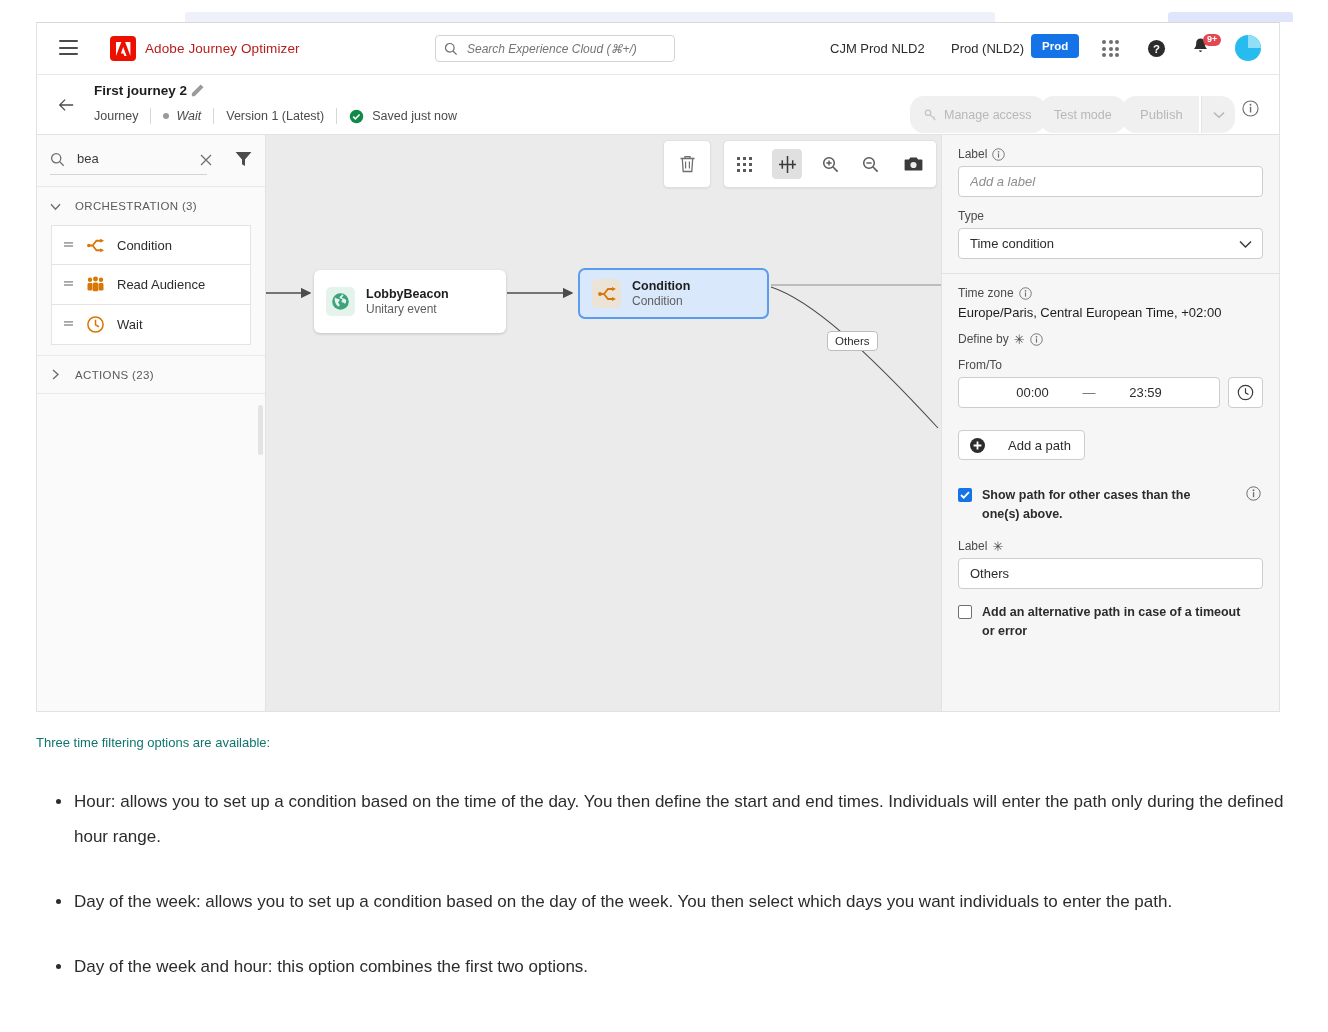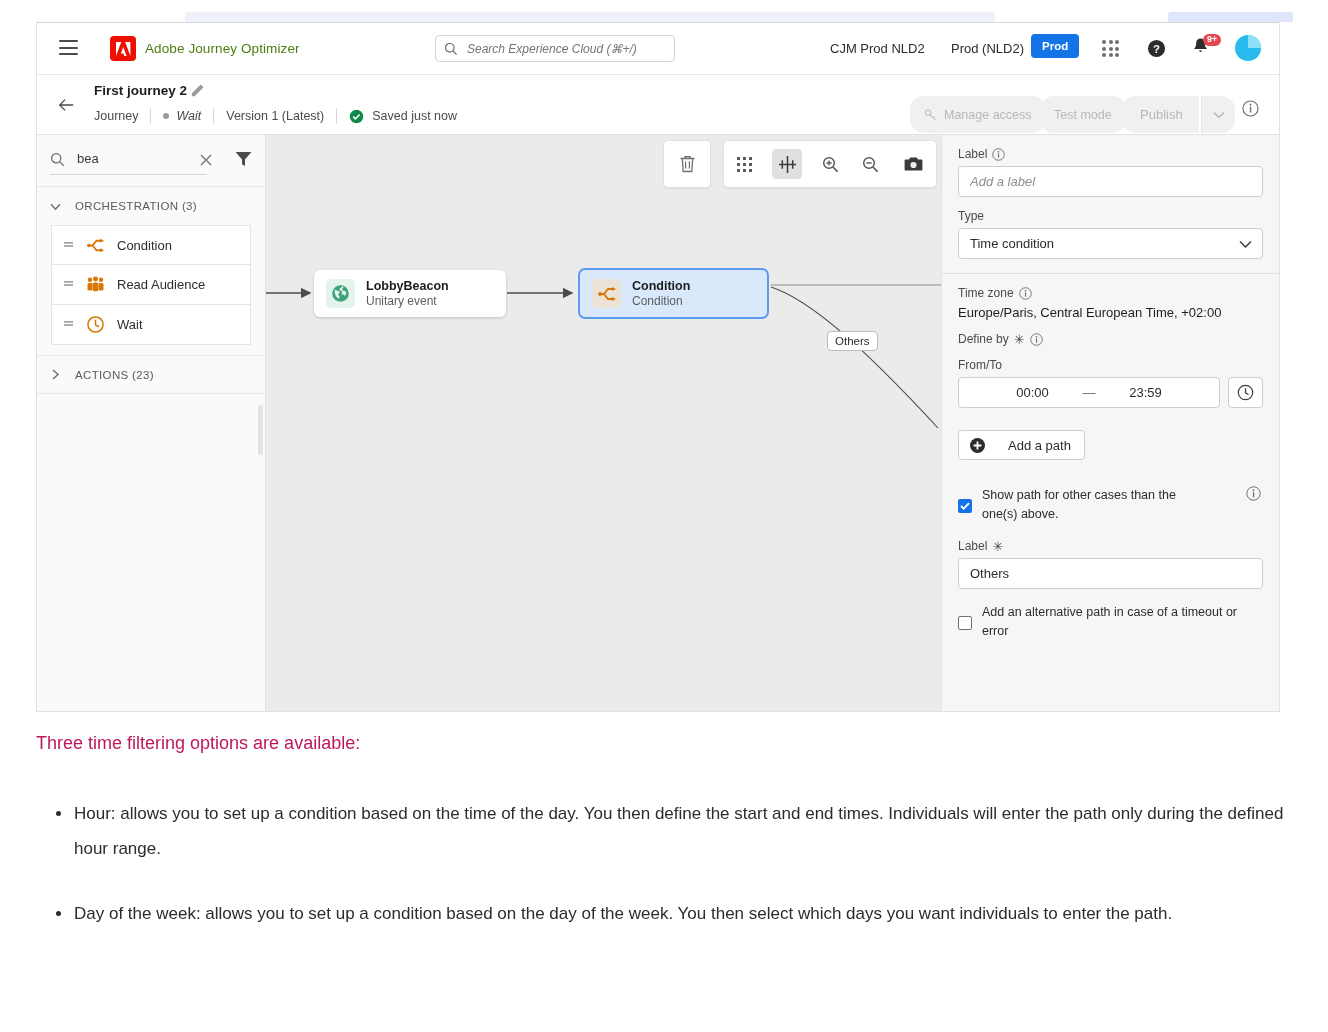--- a/index.html
+++ b/index.html
@@ -24,21 +24,21 @@
     background:#ffffff; border:1px solid #e2e2e2; border-top:1px solid #d8d8d8;
     overflow:hidden;
   }
 
   
   .gheader { position:relative; height:52px; border-bottom:1px solid #e8e8e8; background:#fff; }
   .hamburger { position:absolute; left:22px; top:17px; width:19px; height:15px; cursor:pointer;}
   .hamburger i { display:block; height:2px; background:#4b4b4b; margin-bottom:4.5px; border-radius:1px;}
   .adobe-logo { position:absolute; left:73px; top:13px; width:26px; height:25px; background:#eb1000; border-radius:4px; display:flex; align-items:center; justify-content:center;}
   .adobe-logo svg { display:block; }
-  .brand-name { position:absolute; left:108px; top:18px; font-size:13.5px; color:#4d7c0f; letter-spacing:.1px; white-space:nowrap;}
+  .brand-name { position:absolute; left:108px; top:18px; font-size:13.5px; color:#b91c1c; letter-spacing:.1px; white-space:nowrap;}
   .searchbox { position:absolute; left:398px; top:12px; width:240px; height:27px; border:1px solid #d3d3d3; border-radius:4px; background:#fff; display:flex; align-items:center; padding:0 8px;}
   .searchbox .sicon { width:14px; height:14px; margin-right:7px; flex:0 0 auto;}
   .searchbox input { border:0; outline:0; font-size:12px; font-style:italic; color:#8a8a8a; width:100%; font-family:"Liberation Sans", sans-serif; background:transparent;}
   .org-name { position:absolute; left:793px; top:18px; font-size:13px; color:#2c2c2c; white-space:nowrap;}
   .sandbox-name { position:absolute; left:914px; top:18px; font-size:13px; color:#2c2c2c; white-space:nowrap;}
   .prod-pill { position:absolute; left:994px; top:11px; height:24px; padding:0 11px; background:#1473e6; color:#fff; font-size:11.5px; font-weight:bold; border-radius:4px; display:flex; align-items:center; cursor:pointer;}
   .appgrid { position:absolute; left:1065px; top:17px; width:17px; height:17px; display:grid; grid-template-columns:repeat(3,1fr); grid-template-rows:repeat(3,1fr); gap:2.5px; cursor:pointer;}
   .appgrid span { background:#6e6e6e; border-radius:50%; }
   .help-icon { position:absolute; left:1110px; top:16px; width:19px; height:19px; cursor:pointer;}
   .bell-wrap { position:absolute; left:1155px; top:14px; width:26px; height:24px; cursor:pointer;}
@@ -90,21 +90,21 @@
   
   .canvas { position:relative; flex:1 1 auto; background:#ebebeb; overflow:hidden;}
   .canvas-toolbar { position:absolute; left:397px; top:5px; display:flex; gap:12px; z-index:4;}
   .tb-group { background:#fff; border:1px solid #e0e0e0; border-radius:5px; display:flex; align-items:center; height:48px; box-shadow:0 1px 2px rgba(0,0,0,.06);}
   .tb-btn { width:40px; height:48px; display:flex; align-items:center; justify-content:center; cursor:pointer; border-radius:4px;}
   .tb-btn.wide { width:46px; }
   .tb-btn.active { background:#e0e0e0; width:30px; height:30px; }
   .tb-sel-wrap { width:46px; display:flex; align-items:center; justify-content:center;}
 
   .node { position:absolute; background:#fff; border-radius:6px; box-shadow:0 1px 3px rgba(0,0,0,.18); display:flex; align-items:center; padding-left:12px; cursor:pointer;}
-  #node-event { left:48px; top:135px; width:192px; height:47px; }
+  #node-event { left:48px; top:135px; width:192px; height:63px; }
   #node-condition { left:312px; top:133px; width:191px; height:51px; background:#d9e8fb; border:2px solid #5a9ced; border-radius:7px; box-shadow:none;}
   .node .nicon { width:29px; height:29px; border-radius:5px; display:flex; align-items:center; justify-content:center; flex:0 0 auto; margin-right:11px;}
   #node-event .nicon { background:#e4f3ec; }
   #node-condition .nicon { background:#ece3d7; }
   .node .ntext .ntitle { font-size:12.5px; font-weight:bold; color:#1d1d1d; line-height:15px;}
   .node .ntext .nsub { font-size:12px; color:#5f5f5f; line-height:15px;}
 
   .edge-label { position:absolute; background:#fff; border:1px solid #bdbdbd; border-radius:4px; font-size:11.5px; color:#2c2c2c; padding:3px 7px; z-index:3; cursor:pointer;}
 
   
@@ -118,30 +118,30 @@
   .pf-input::placeholder { color:#8e8e8e; font-style:italic;}
   .pf-select { position:relative; width:100%; height:31px; border:1px solid #cdcdcd; border-radius:4px; background:#fff; display:flex; align-items:center; padding:0 11px; font-size:13px; color:#2c2c2c; cursor:pointer;}
   .pf-select .caret { position:absolute; right:10px; top:11px; width:13px; height:9px;}
   .pf-static { font-size:13px; color:#1d1d1d; margin-bottom:12px; }
   .range-row { display:flex; align-items:center; gap:8px; }
   .range-box { flex:1 1 auto; height:31px; border:1px solid #cdcdcd; border-radius:4px; background:#fff; display:flex; align-items:center; justify-content:center; gap:26px; font-size:13px; color:#2c2c2c;}
   .range-box .dash { color:#6a6a6a; }
   .range-box input { width:48px; border:0; outline:0; text-align:center; font-size:13px; color:#2c2c2c; background:transparent; font-family:"Liberation Sans", sans-serif;}
   .clock-btn { width:35px; height:31px; border:1px solid #cdcdcd; border-radius:4px; background:#fff; display:flex; align-items:center; justify-content:center; cursor:pointer;}
   .add-path-btn { margin-top:22px; height:30px; display:inline-flex; align-items:center; gap:23px; border:1px solid #cdcdcd; border-radius:4px; background:#fff; padding:0 13px 0 11px; font-size:13px; color:#2c2c2c; cursor:pointer;}
-  .chk-row { display:flex; align-items:center; gap:10px; margin-top:26px; position:relative;}
+  .chk-row { display:flex; align-items:flex-start; gap:10px; margin-top:26px; position:relative;font-weight:bold;}
   .chk { width:14px; height:14px; border-radius:2px; flex:0 0 auto; margin-top:2px; cursor:pointer;}
   .chk.on { background:#1473e6; display:flex; align-items:center; justify-content:center;}
   .chk.off { border:1.6px solid #707070; background:#fff;}
   .chk-text { font-size:12.5px; color:#2c2c2c; line-height:19px; max-width:232px;}
   .chk-info { position:absolute; right:2px; top:0; width:15px; height:15px;}
 
   
   .article { position:absolute; left:0; top:730px; width:1328px; padding:0 36px; }
-  .article p.lead { font-size:18px; color:#be185d; margin:0 0 40px 0; line-height:26px;}
+  .article p.lead { font-size:13px; color:#0f766e; margin:0 0 28px 0; line-height:26px;}
   .article ul { margin:0; padding:0; list-style:none;}
   .article li { position:relative; padding-left:38px; margin-bottom:30px; font-size:17px; line-height:35px; color:#2c2c2c;}
   .article li:before { content:""; position:absolute; left:20px; top:15px; width:5px; height:5px; border-radius:50%; background:#2c2c2c;}
 </style>
 </head>
 <body>
 
 <div id="top-sliver">
   <div class="ghost-a"></div>
   <div class="ghost-b"></div>
@@ -532,14 +532,15 @@
     </div>
 
   </div>
 </div>
 
 <div class="article">
   <p class="lead">Three time filtering options are available:</p>
   <ul>
     <li>Hour: allows you to set up a condition based on the time of the day. You then define the start and end times. Individuals will enter the path only during the defined hour range.</li>
     <li>Day of the week: allows you to set up a condition based on the day of the week. You then select which days you want individuals to enter the path.</li>
+    <li>Day of the week and hour: this option combines the first two options.</li>
   </ul>
 </div>
 
 </body></html>

